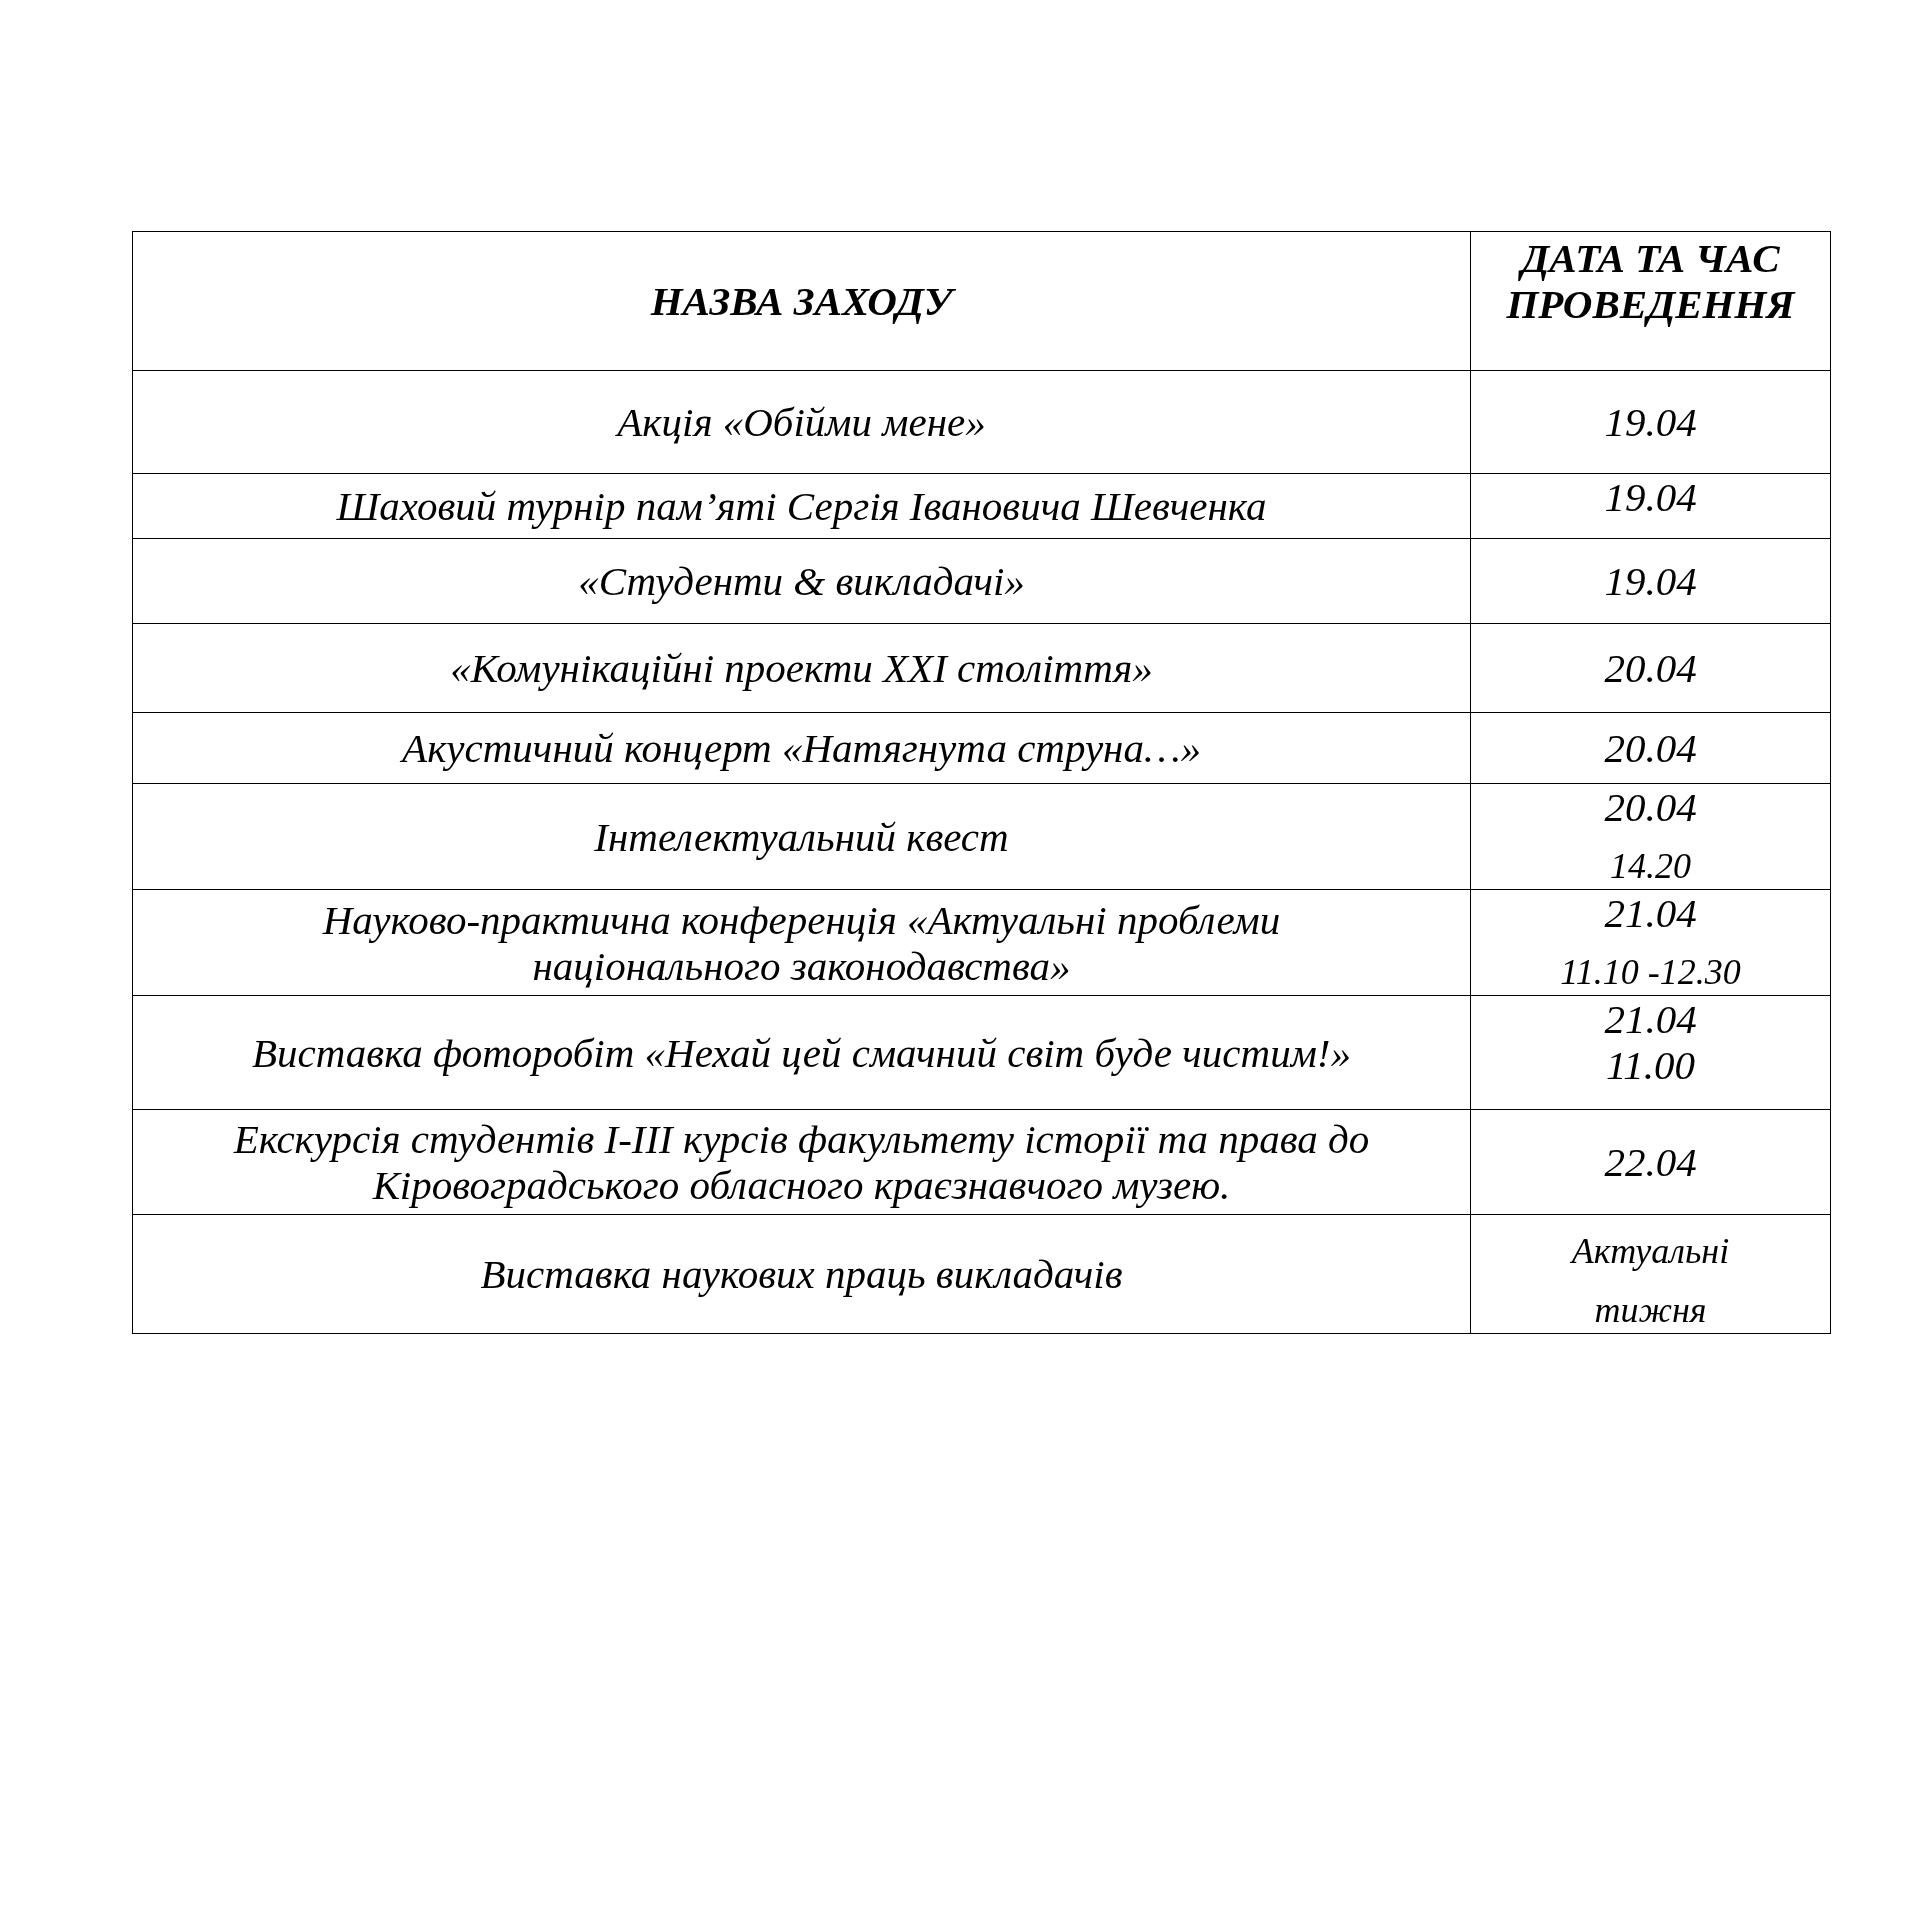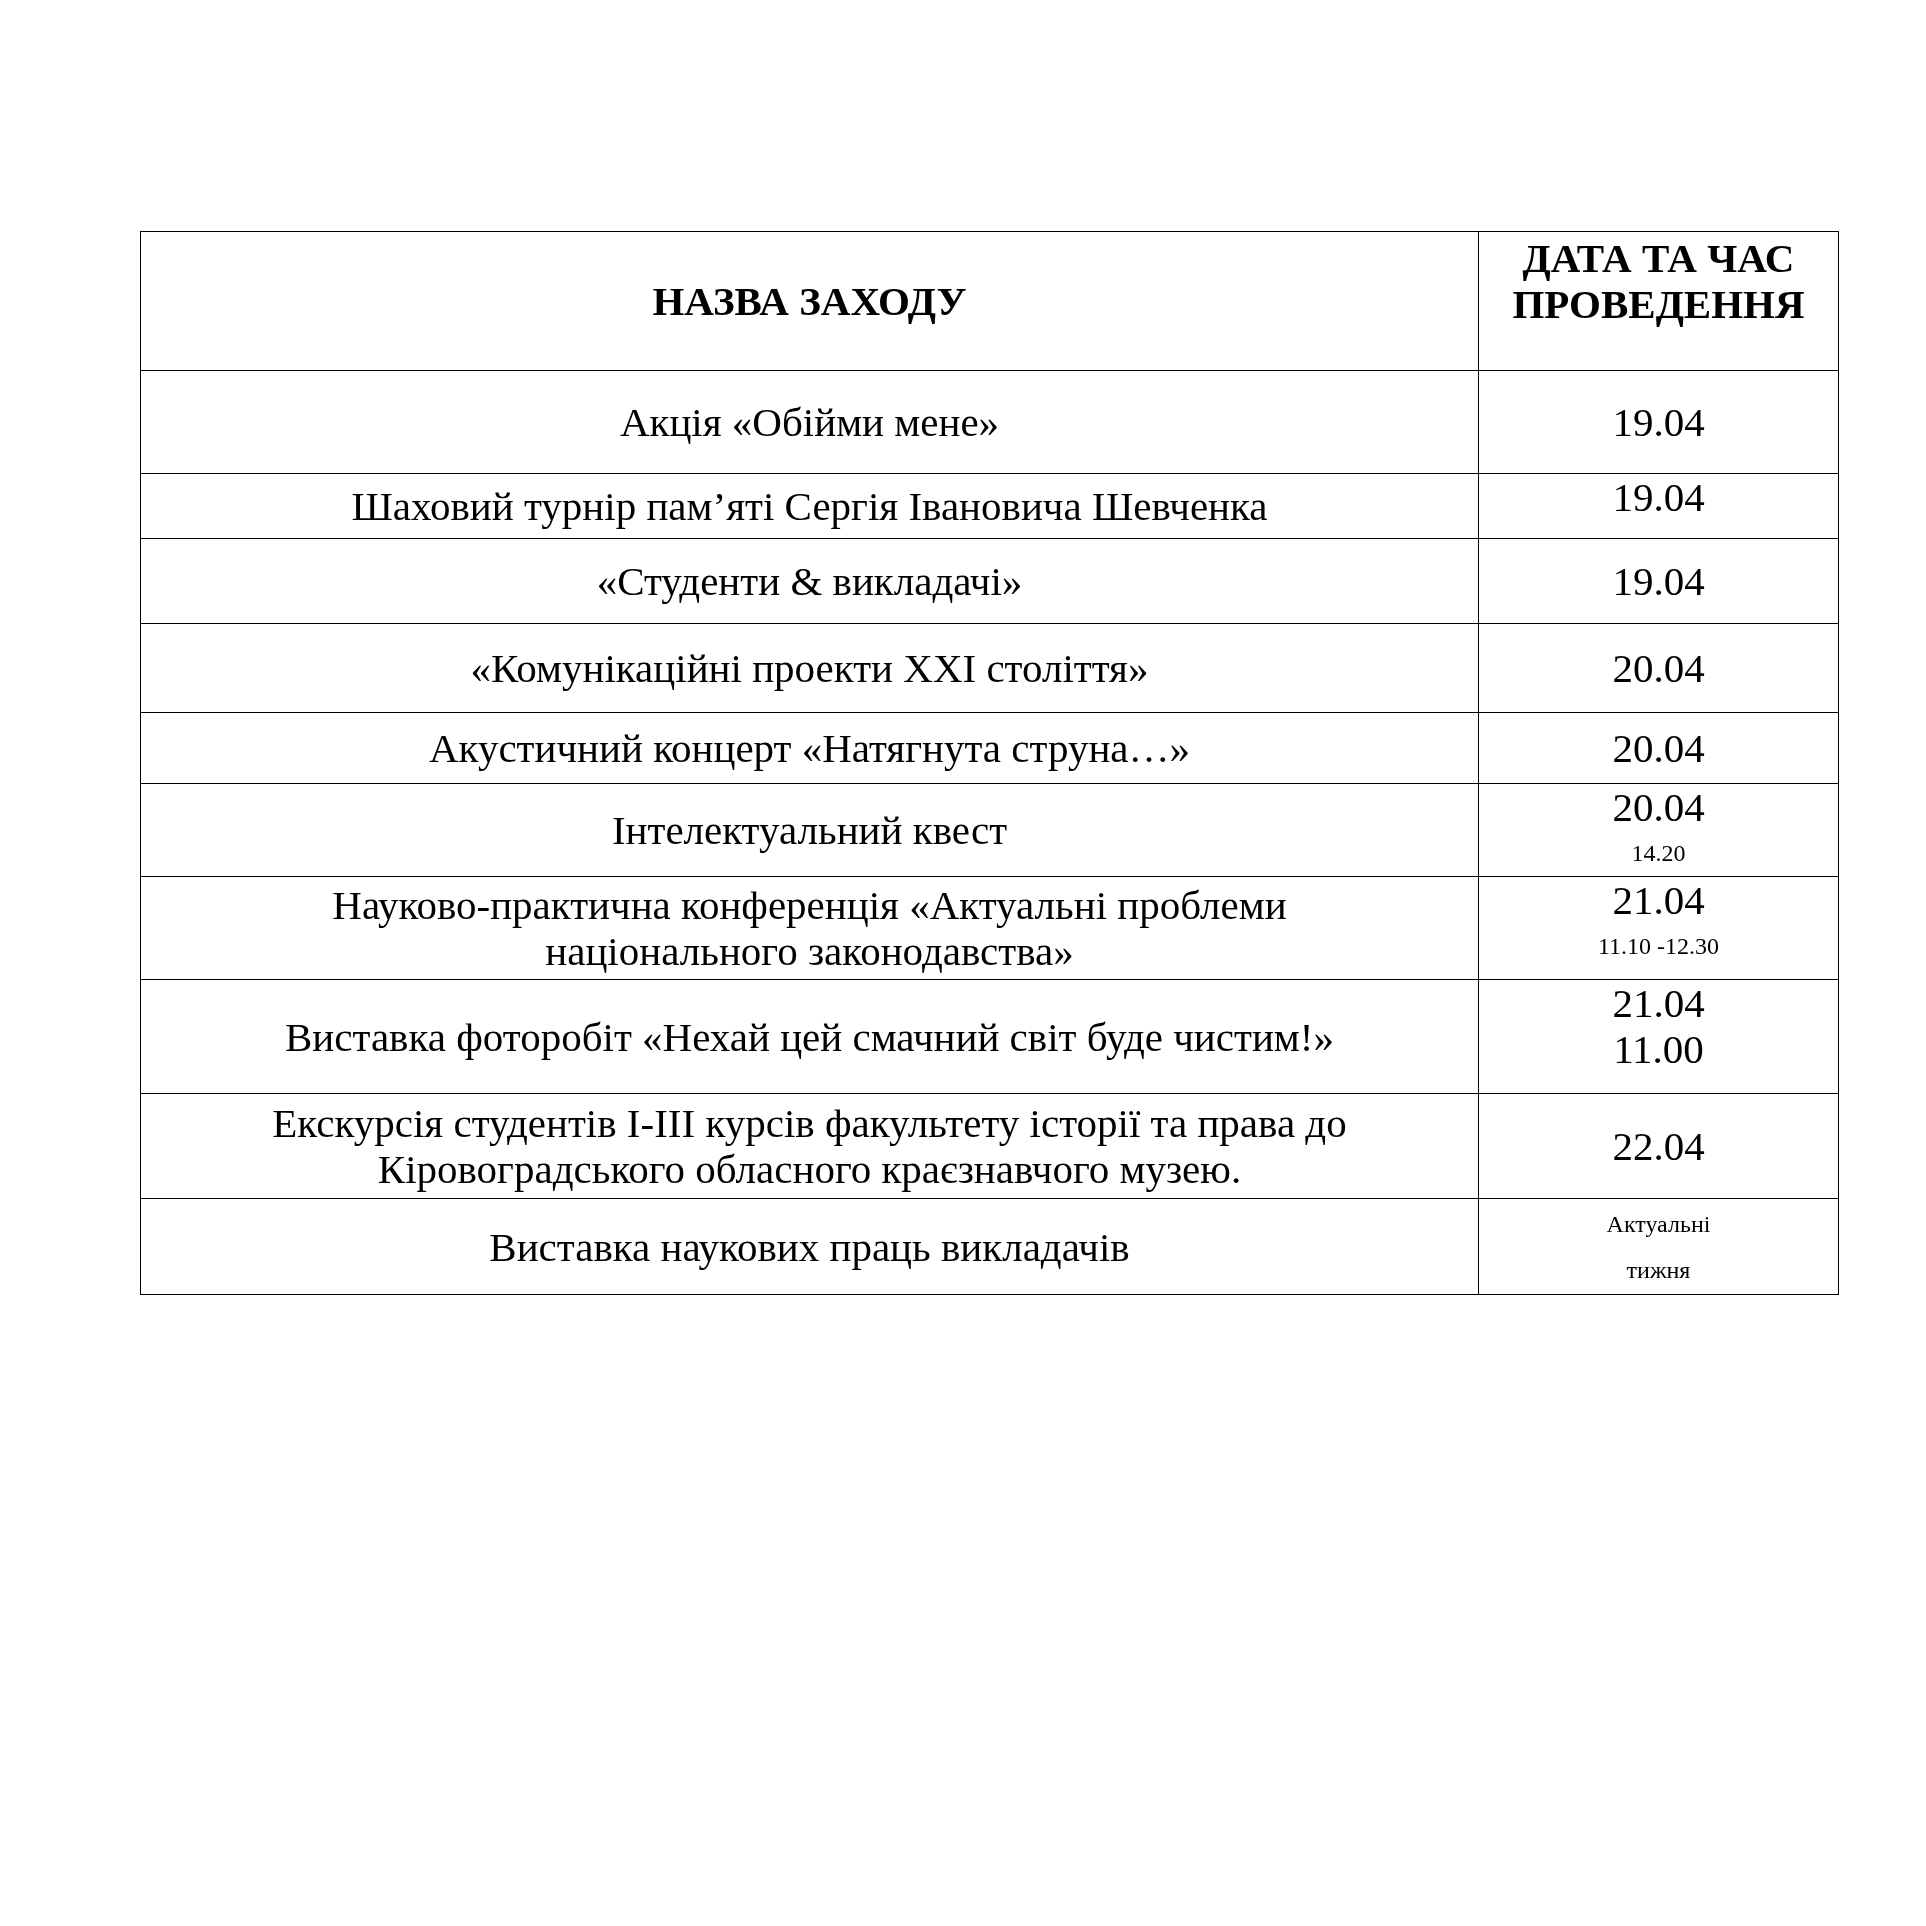--- a/index.html
+++ b/index.html
@@ -6,45 +6,46 @@
   body {
     width: 1965px;
     height: 2542px;
     background: #ffffff;
     position: relative;
     font-family: "Liberation Serif", "DejaVu Serif", serif;
     color: #000000;
   }
   table.events {
     position: absolute;
-    left: 140px;
+    left: 132px;
     top: 231px;
     width: 1698px;
     border-collapse: collapse;
     table-layout: fixed;
+    font-style: italic;
   }
   col.name-col { width: 1338px; }
   col.date-col { width: 360px; }
   td, th {
     border-top: 1.9px solid #000;
     border-bottom: 1.9px solid #000;
     border-left: 1.5px solid #000;
     border-right: 1.5px solid #000;
     padding: 0 9.2px;
     text-align: center;
     vertical-align: middle;
     font-size: 41px;
     line-height: 46px;
     font-weight: normal;
     overflow: hidden;
   }
   th { font-weight: bold; }
   .top { vertical-align: top; padding-top: 0; }
   th.top { padding-top: 3.1px; margin-top: 34px; }
-  .small { font-size: 24px; }
+  .small { font-size: 36px; margin-top: 13px; }
   
   tr.hrow { height: 139px; }
   tr.r0  { height: 83px; }
   tr.r1  { height: 103px; }
   tr.r2  { height: 65px; }
   tr.r3  { height: 85px; }
   tr.r4  { height: 89px; }
   tr.r5  { height: 71px; }
   tr.r6  { height: 102px; }
   tr.r7  { height: 89px; }

